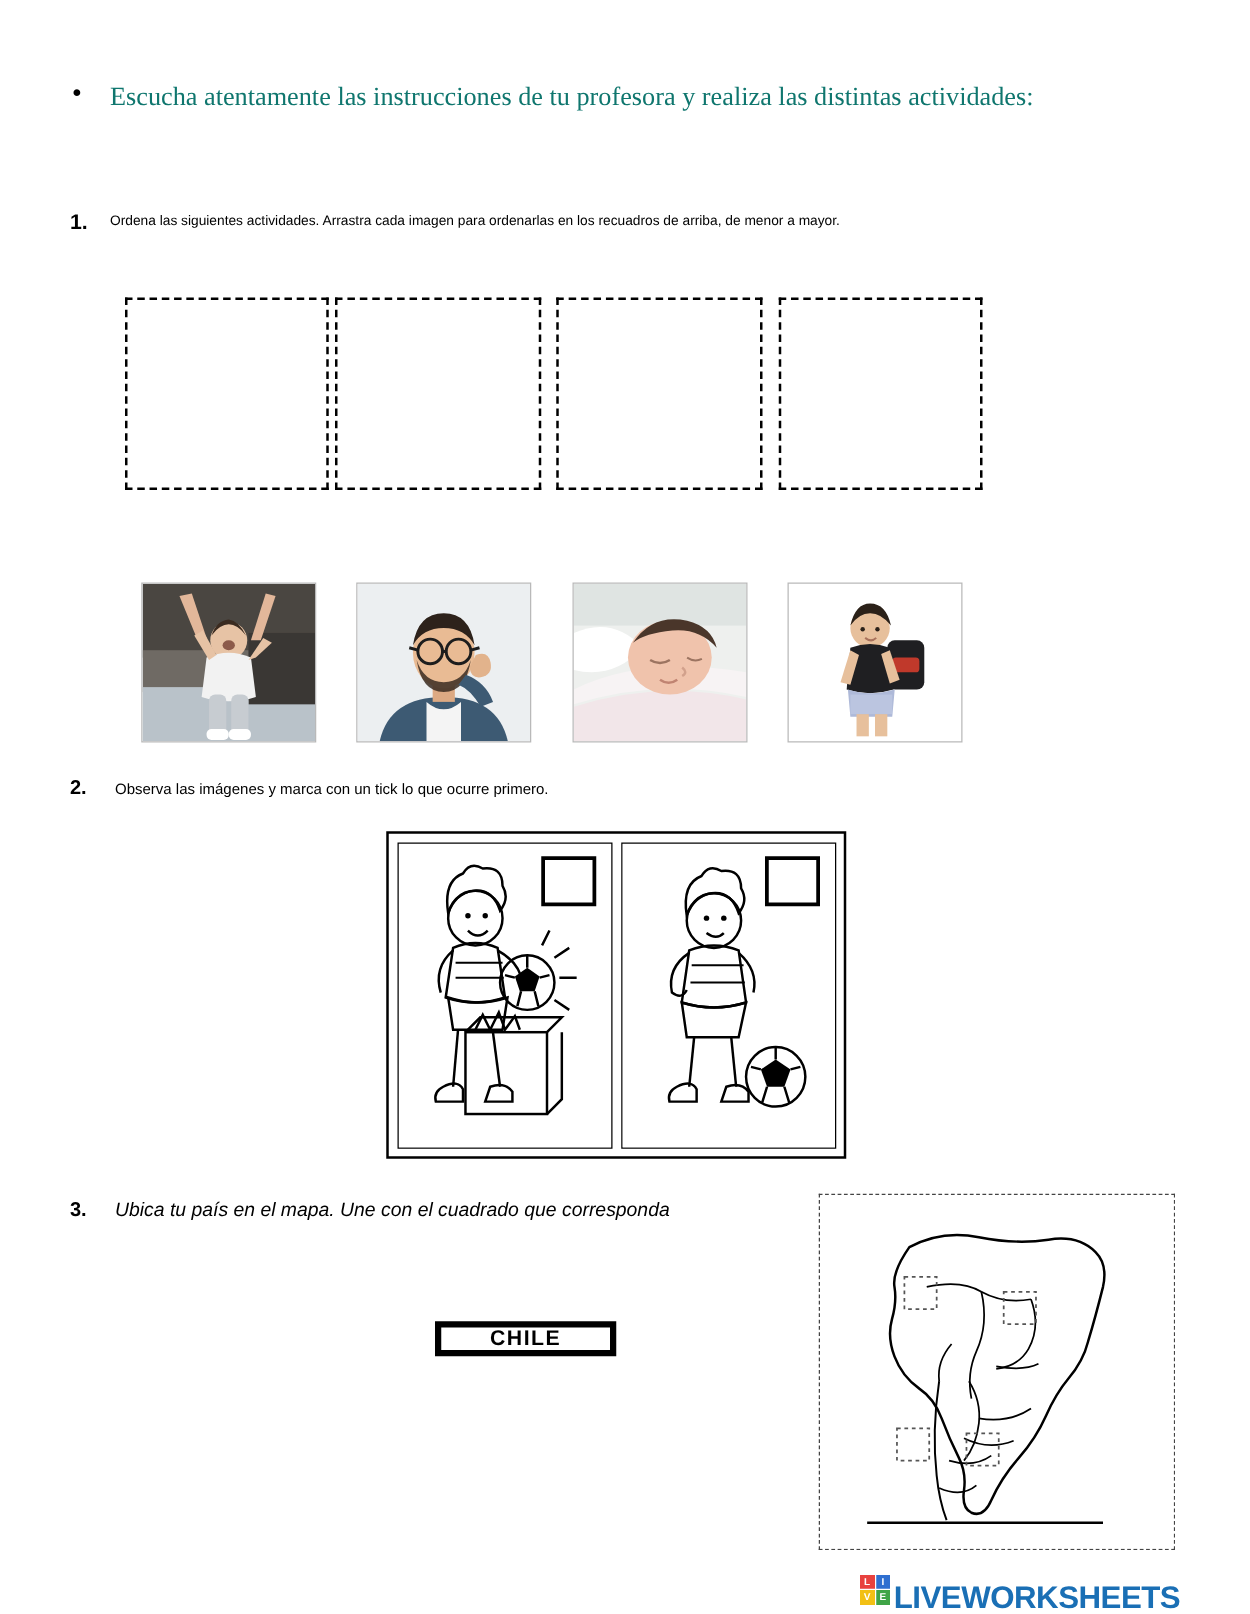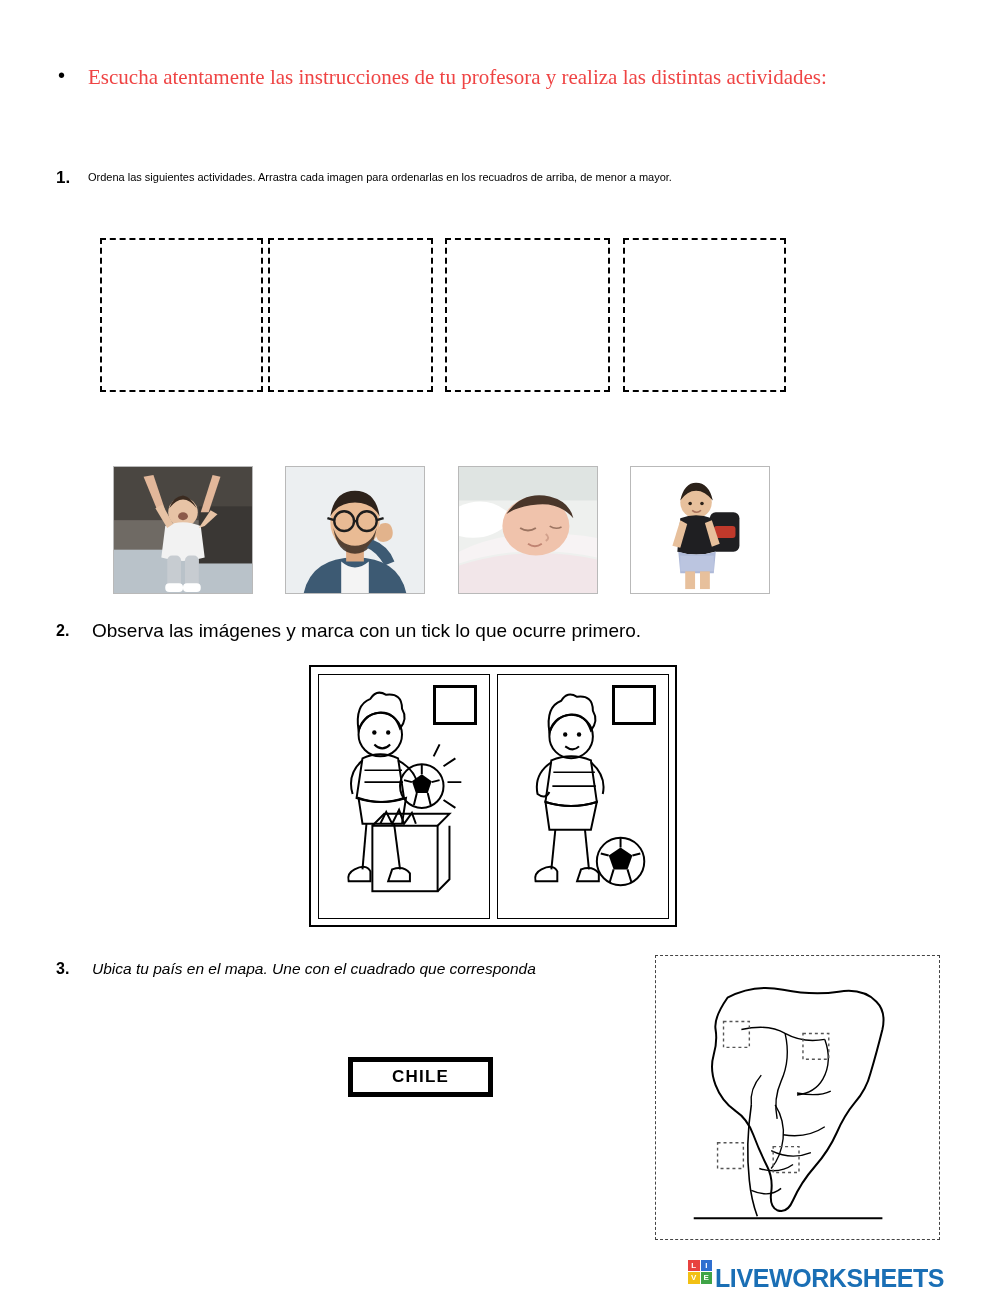--- a/index.html
+++ b/index.html
@@ -28,21 +28,21 @@
   .intro .bullet {
     font-size: 20px;
     line-height: 26px;
     width: 30px;
     flex: none;
   }
   .intro .intro-text {
     font-family: "Liberation Serif", serif;
     font-size: 21px;
     line-height: 31px;
-    color: #ef4444;
+    color: #0f766e;
   }
 
   
   .task {
     position: absolute;
     display: flex;
     align-items: flex-start;
   }
   .task .num {
     font-weight: bold;
@@ -51,21 +51,21 @@
   .task .txt {
     display: block;
   }
 
   #task1 { left: 56px; top: 165px; width: 860px; }
   #task1 .num { font-size: 17px; width: 32px; line-height: 25px;}
   #task1 .txt { font-size: 11px; line-height: 25px; }
 
   #task2 { left: 56px; top: 620px; width: 860px; }
   #task2 .num { font-size: 16px; width: 36px; line-height: 22px;}
-  #task2 .txt { font-size: 19px; line-height: 22px; }
+  #task2 .txt { font-size: 12px; line-height: 22px; }
 
   #task3 { left: 56px; top: 958px; width: 600px; }
   #task3 .num { font-size: 16px; width: 36px; line-height: 22px;}
   #task3 .txt { font-size: 15.5px; line-height: 22px; font-style: italic; }
 
   
   .dropzones {
     position: absolute;
     left: 100px;
     top: 238px;
@@ -141,21 +141,21 @@
     z-index: 3;
   }
   .comic-panel svg { position: absolute; left: 0; top: 0; width: 100%; height: 100%; }
 
   
   .chile-label {
     position: absolute;
     left: 348px;
     top: 1057px;
     width: 145px;
-    height: 40px;
+    height: 28px;
     border: 5px solid #000;
     box-sizing: border-box;
     background: #fff;
     display: flex;
     align-items: center;
     justify-content: center;
   }
   .chile-label span {
     font-size: 17px;
     font-weight: bold;

